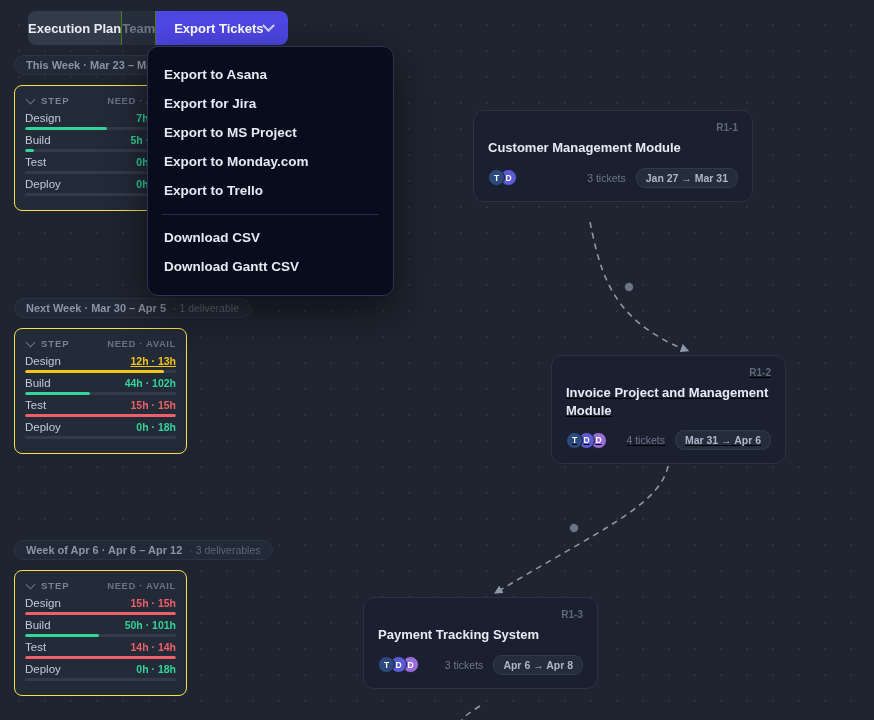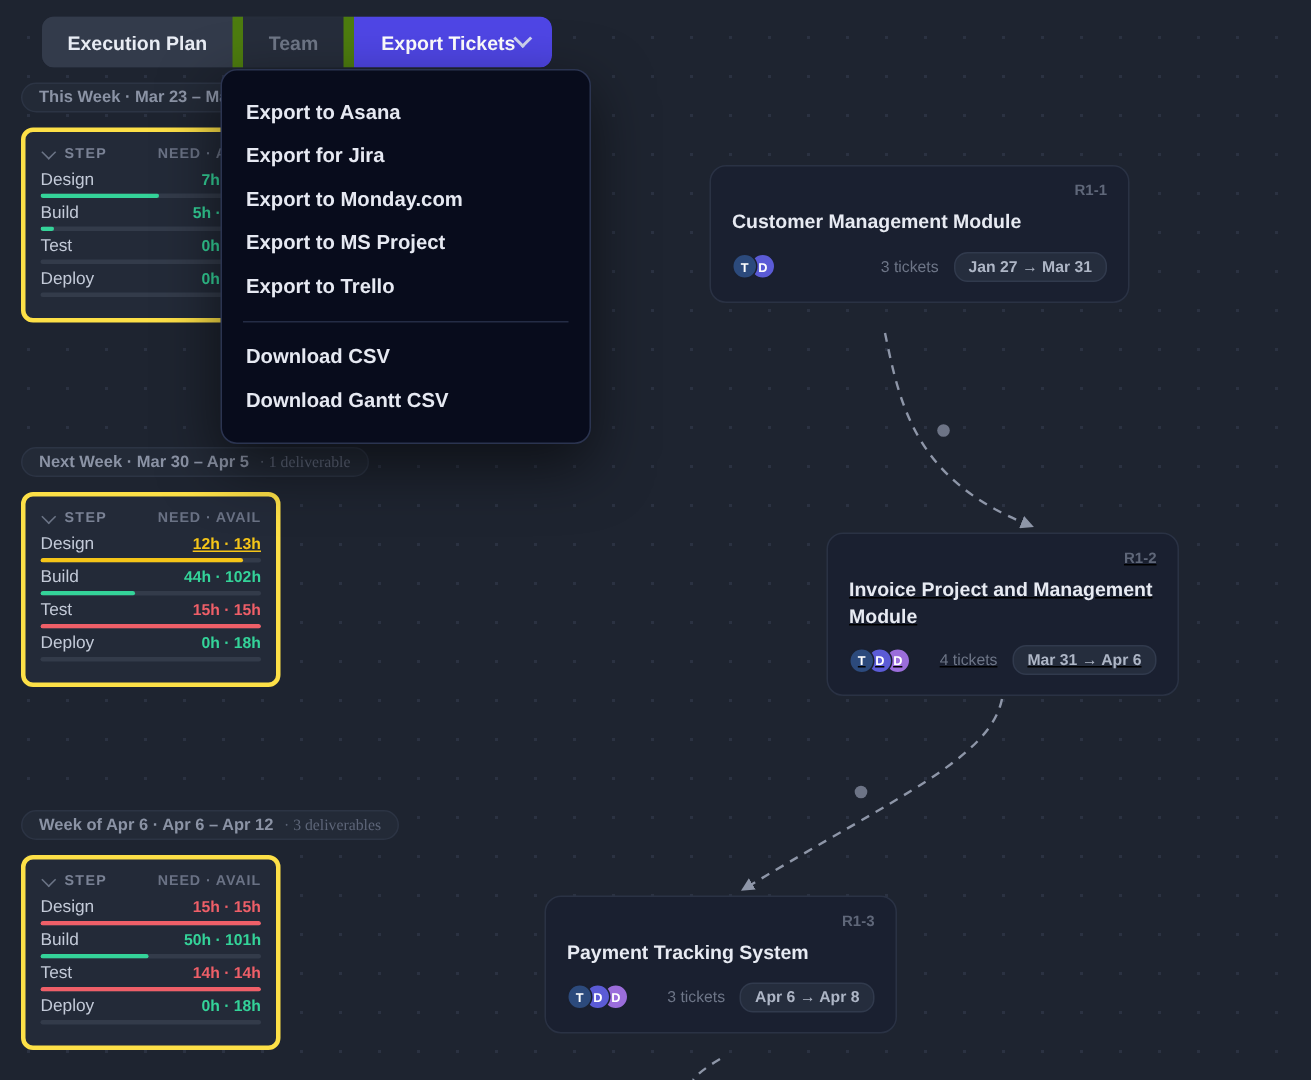--- a/index.html
+++ b/index.html
@@ -33,26 +33,26 @@
     display: flex;
     align-items: stretch;
     height: 34px;
     border-radius: 8px;
     overflow: hidden;
     background: #262d3b;
     z-index: 40;
   }
   .tab {
     display: flex; align-items: center; justify-content: center;
-    padding: 0 17px;
+    padding: 0 0;
     font-size: 13px;
     font-weight: bold;
     color: #6f7787;
     background: #262d3b;
-    border-right: 7px solid #4d7c0f;
+    border-right: 1px solid #4d7c0f;
     cursor: pointer;
     white-space: nowrap;
   }
   .tab.active { color: #e8ecf4; background: #333b4b; }
   .tab.cta {
     background: #4f46e5;
     color: #ffffff;
     border-right: none;
     padding: 0 15px 0 18px;
     border-radius: 0 8px 8px 0;
@@ -94,27 +94,27 @@
     align-items: center;
     gap: 7px;
     height: 20px;
     padding: 0 11px;
     border: 1px solid #2c3444;
     border-radius: 10px;
     background: #232a37;
     white-space: nowrap;
   }
   .gtitle { font-size: 11px; font-weight: bold; color: #8b93a5; }
-  .gdel   { font-size: 10.5px; color: #5d6578; font-family: Liberation Serif, serif; }
+  .gdel   { font-size: 10.5px; color: #5d6578; }
 
   .card {
     margin-top: 10px;
     width: 173px;
     background: #232a38;
-    border: 3px solid #fde047;
+    border: 1px solid #fde047;
     border-radius: 8px;
     padding: 9px 10px 10px 10px;
   }
   .chead {
     display: flex; align-items: center;
     margin-bottom: 6px;
   }
   .caret {
     width: 7px; height: 7px;
     border-right: 1.6px solid #6b7486;
@@ -206,22 +206,22 @@
   <div class="tab">Team</div>
   <div class="tab cta">
     <span>Export Tickets</span>
     <span class="chev"></span>
   </div>
 </div>
 
 <div id="menu">
     <div class="mi">Export to Asana</div>
     <div class="mi">Export for Jira</div>
+    <div class="mi">Export to MS Project</div>
     <div class="mi">Export to Monday.com</div>
-    <div class="mi">Export to MS Project</div>
     <div class="mi">Export to Trello</div>
     <div class="msep"></div>
     <div class="mi">Download CSV</div>
     <div class="mi">Download Gantt CSV</div>
   </div>
 
 <div id="groups">
     <div class="group" style="top: 55px;"><div class="ghead">
         <span class="gtitle">This Week · Mar 23 – Mar 29</span>
       </div><div class="card">

